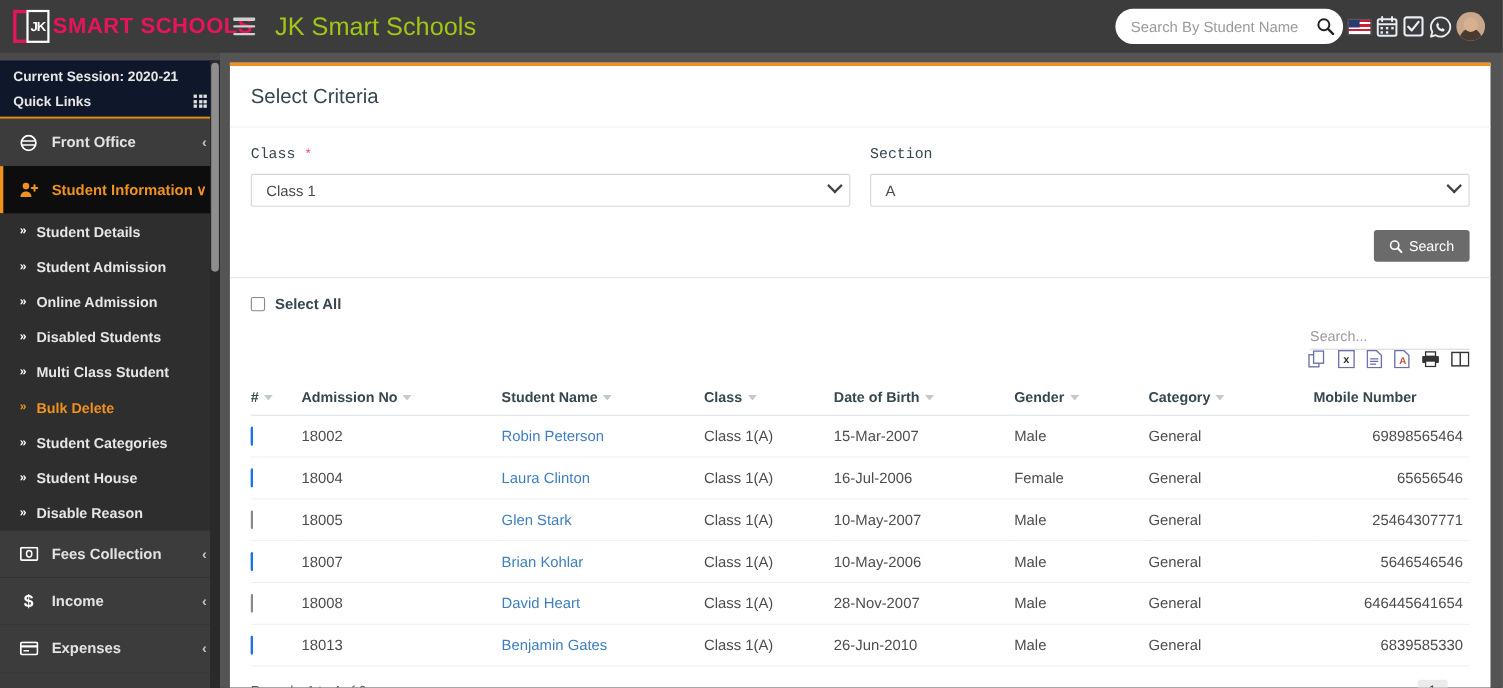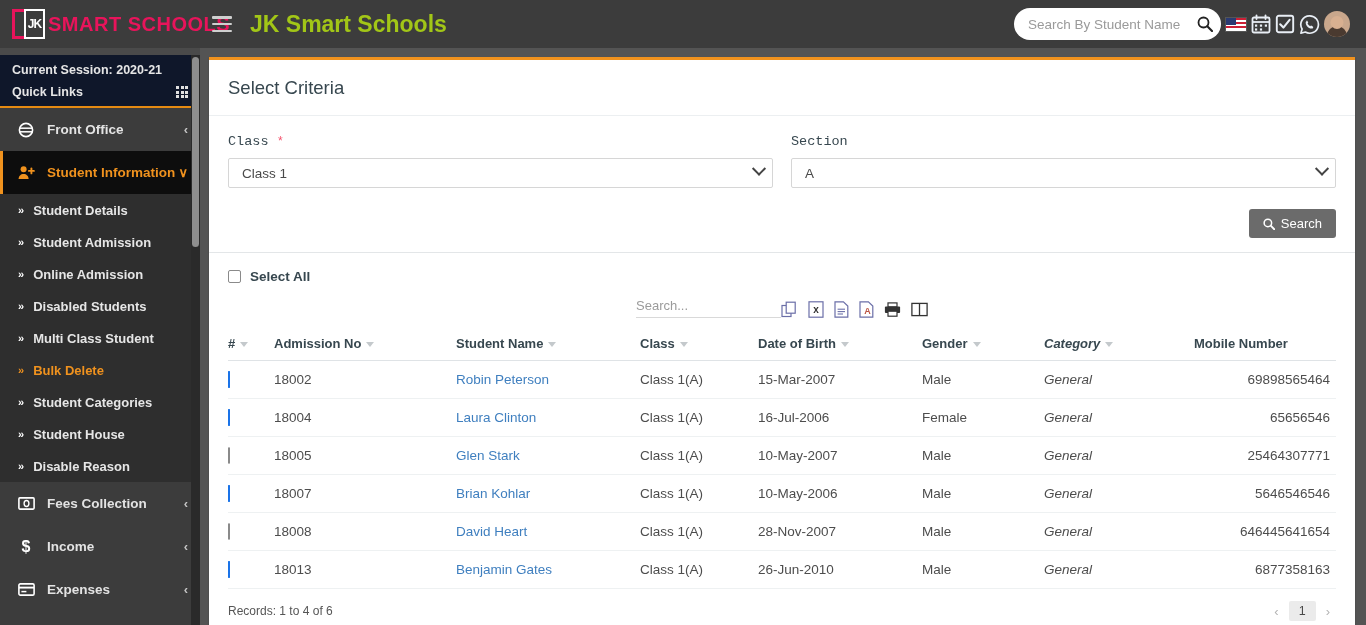--- a/index.html
+++ b/index.html
@@ -33,21 +33,21 @@
     margin-left: 9px; color: #e8145b; font-size: 20px; font-weight: bold;
     letter-spacing: 0.5px; white-space: nowrap;
   }
   .hamburger {
     width: 20px; height: 16px; margin-left: 12px; margin-right: 18px;
     display: flex; flex-direction: column; justify-content: space-between;
     cursor: pointer; flex-shrink: 0;
   }
   .hamburger span { display: block; height: 2.5px; background: #cfcfcf; border-radius: 1px; }
   .brand-title {
-    color: #a2c617; font-size: 23px; font-weight: bold; white-space: nowrap;
+    color: #a2c617; font-size: 23px; font-weight: normal; white-space: nowrap;
   }
   .topbar-right {
     margin-left: auto; display: flex; align-items: center;
     gap: 4px; padding-right: 16px;
   }
   .search-wrap {
     width: 207px; height: 32px; background: #fff; border-radius: 16px;
     display: flex; align-items: center; padding: 0 8px 0 14px;
   }
   .search-wrap input {
@@ -173,21 +173,21 @@
     width: 13px; height: 13px; border: 1px solid #8a8a8a; border-radius: 2px;
     background: #fff; cursor: pointer; flex-shrink: 0; position: relative;
   }
   .cbox.checked { background: #1a73e8; border-color: #1a73e8; }
   .cbox.checked::after {
     content:''; position:absolute; left:4px; top:1px; width:4px; height:8px;
     border: solid #fff; border-width: 0 2px 2px 0; transform: rotate(42deg);
   }
   .select-all-label { font-size: 13.5px; color: #37474f; font-weight: bold; }
 
-  .filter-row { display: flex; align-items: flex-end; justify-content: center; }
+  .filter-row { display: flex; align-items: flex-end; justify-content: flex-start; flex-direction: column; }
   .dt-search {
     border: none; border-bottom: 1px solid #d9d9d9; outline: none;
     width: 145px; font-size: 13px; padding: 2px 0 4px 0; color: #555;
     font-family: "Liberation Sans", sans-serif; background: transparent;
   }
   .dt-search::placeholder { color: #9b9b9b; }
   .export-icons { display: flex; gap: 10px; align-items: center; }
   .exp-ic { cursor: pointer; display: flex; }
 
   table.dt { width: 100%; border-collapse: collapse; margin-top: 11px; table-layout: fixed; }
@@ -204,21 +204,21 @@
     font-size: 13.5px; color: #4d4d4d; padding: 11px 6px 11px 0;
     border-bottom: 1px solid #eef1f2; white-space: nowrap;
   }
   table.dt td.link a { color: #3f7fbf; text-decoration: none; cursor: pointer; }
   th.c0, td.c0 { width: 46px; }
   th.c1, td.c1 { width: 182px; }
   th.c2, td.c2 { width: 184px; }
   th.c3, td.c3 { width: 118px; }
   th.c4, td.c4 { width: 164px; }
   th.c5, td.c5 { width: 122px; }
-  th.c6, td.c6 { width: 150px; font-style: italic; }
+  th.c6, td.c6 { width: 150px; }
   th.c7, td.c7 { text-align: right; padding-right: 0; }
   td.c7 { text-align: right; padding-right: 0; }
 
   .footer-row {
     display: flex; align-items: center; justify-content: space-between;
     padding: 12px 0 0 0;
   }
   .records-text { font-size: 12px; color: #555; }
   .pager { display: flex; align-items: center; gap: 4px; }
   .pg-arrow { color: #b4b4b4; font-size: 13px; padding: 2px 6px; cursor: pointer; }
@@ -597,21 +597,21 @@
             <td class="c7">646445641654</td>
           </tr>
           <tr>
             <td class="c0"><span class="cbox checked"></span></td>
             <td class="c1">18013</td>
             <td class="c2 link"><a>Benjamin Gates</a></td>
             <td class="c3">Class 1(A)</td>
             <td class="c4">26-Jun-2010</td>
             <td class="c5">Male</td>
             <td class="c6">General</td>
-            <td class="c7">6877358163</td>
+            <td class="c7">6839585330</td>
           </tr>
         </tbody>
       </table>
 
       <div class="footer-row">
         <div class="records-text">Records: 1 to 4 of 6</div>
         <div class="pager">
           <span class="pg-arrow">‹</span>
           <span class="pg-num">1</span>
           <span class="pg-arrow">›</span>

